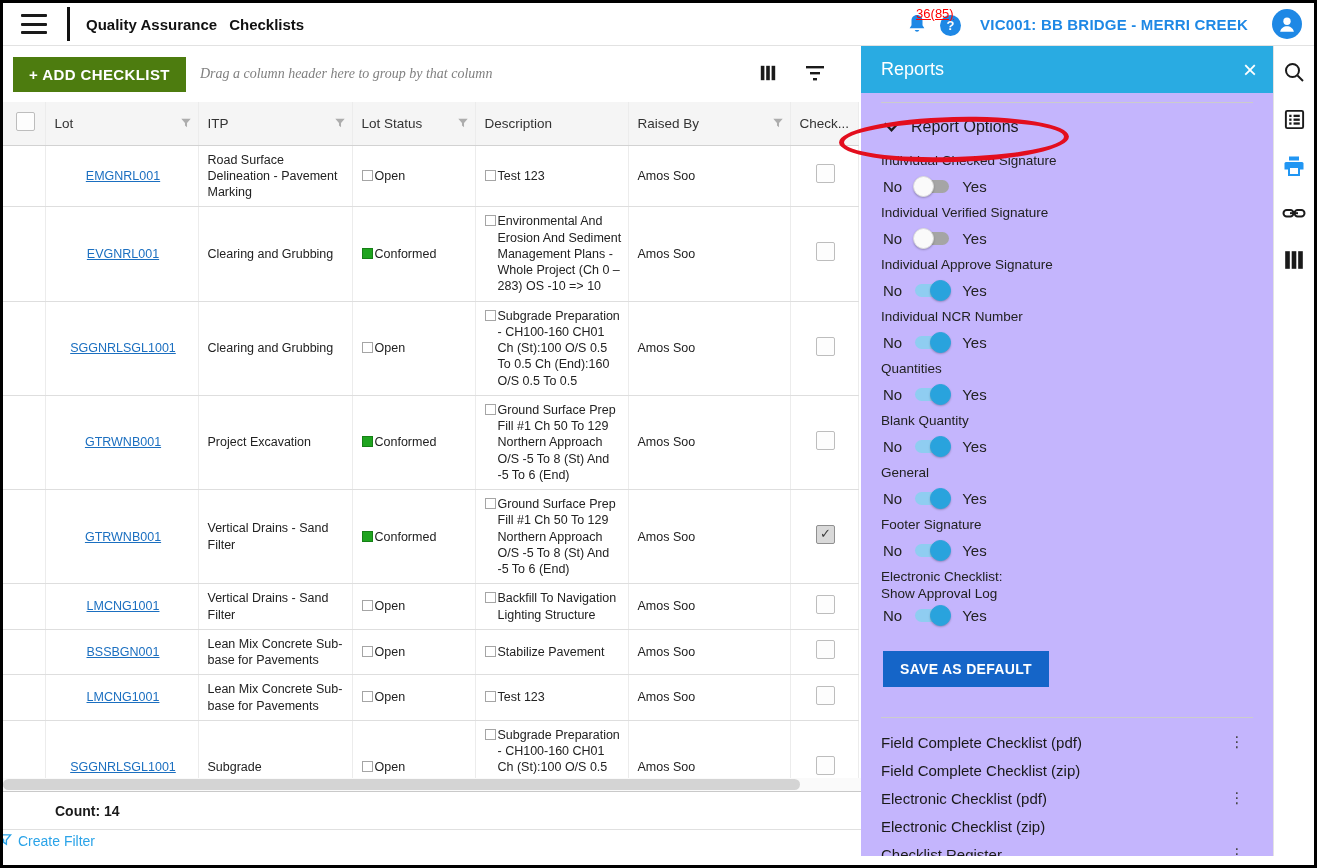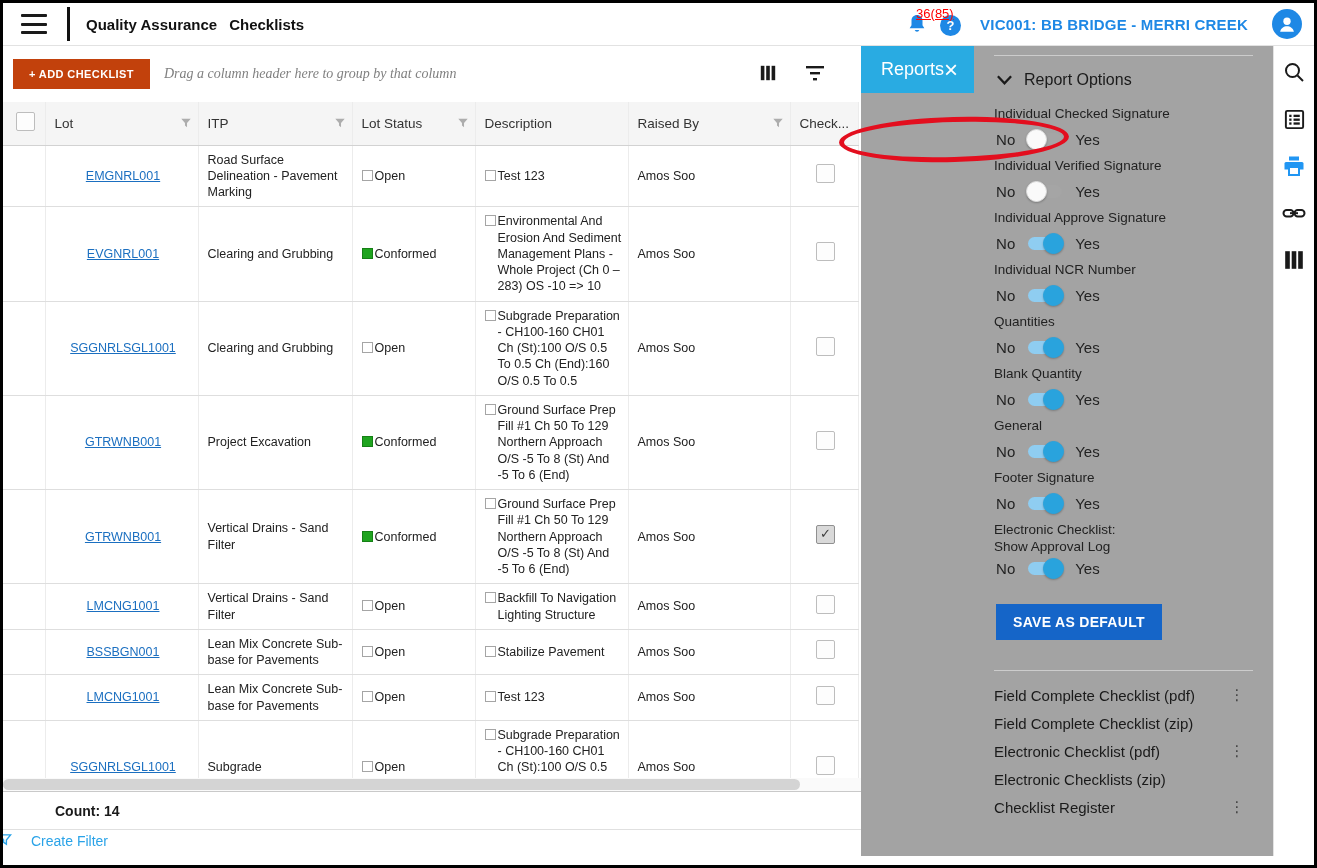--- a/index.html
+++ b/index.html
@@ -23,21 +23,21 @@
                  background:#1e88e5; color:#fff; font-size:13px; font-weight:700;
                  display:flex; align-items:center; justify-content:center; z-index:1; }
   .project { color:#1e88e5; font-weight:700; font-size:15px; letter-spacing:.2px; margin-right:14px; white-space:nowrap; }
   .avatar { width:30px; height:30px; border-radius:50%; background:#1e88e5; display:flex; align-items:center; justify-content:center; }
 
   
   .main { display:flex; height:810px; }
   .grid-area { width:858px; display:flex; flex-direction:column; background:#fff; }
 
   .toolbar { height:56px; display:flex; align-items:center; padding:0 10px; }
-  .btn-add { background:#c2410c; color:#fff; border:none; font-family:inherit; font-size:11px; font-weight:700;
+  .btn-add { background:#4d7c0f; color:#fff; border:none; font-family:inherit; font-size:15px; font-weight:700;
              letter-spacing:.4px; padding:9px 16px; cursor:pointer; white-space:nowrap; }
   .group-hint { font-style:italic; color:#808080; font-size:14px; margin-left:14px; flex:1; white-space:nowrap; overflow:hidden;font-family:Liberation Serif, serif; }
   .toolbar-icons { display:flex; gap:26px; margin-right:26px; }
   .ticon { width:20px; height:20px; cursor:pointer; }
 
   
   .viewport { height:676px; overflow:hidden; }
   table.grid { border-collapse:collapse; table-layout:fixed; width:855px; font-size:12.5px; color:#222; }
   .grid th, .grid td { border-right:1px solid #ececec; border-bottom:1px solid #dedede; vertical-align:middle; }
   .grid thead th { background:#f5f5f5; font-weight:400; color:#333; font-size:13.5px; text-align:left;
@@ -57,27 +57,27 @@
   .status-sq { display:inline-block; width:11px; height:11px; border:1px solid #a5a5a5; background:#fff;
                margin-right:2px; vertical-align:-1px; }
   .status-sq.conformed { background:#1fa41f; border-color:#168016; }
   .mini-box { display:inline-block; flex:none; width:11px; height:11px; border:1px solid #a5a5a5; background:#fff; margin:2px 2px 0 0; }
   td.c-desc .cellflex { display:flex; align-items:flex-start; }
 
   .hscroll { height:13px; background:#fafafa; position:relative; }
   .hscroll .thumb { position:absolute; left:0; top:1px; height:11px; width:797px; background:#d4d4d4; border-radius:6px; cursor:pointer; }
   .count-row { height:38px; border-top:1px solid #c9c9c9; display:flex; align-items:center;
                padding-left:52px; font-weight:700; font-size:14px; color:#1a1a1a; background:#fff; }
-  .filter-row { height:23px; border-top:1px solid #e0e0e0; display:flex; align-items:center; gap:19px;
+  .filter-row { height:23px; border-top:1px solid #e0e0e0; display:flex; align-items:center; gap:6px;
                 padding-left:0; color:#2aa3e8; font-size:14px; background:#fff; }
   .filter-row .cf-icon { margin-left:-5px; }
   .filter-row a { color:#2aa3e8; text-decoration:none; cursor:pointer; }
 
   
-  .reports { width:412px; display:flex; flex-direction:row; background:#a3a3a3; }
+  .reports { width:412px; display:flex; flex-direction:column; background:#c4b5fd; }
   .reports-header { height:47px; background:#29abe2; color:#fff; display:flex; align-items:center;
                     padding:0 16px 0 20px; flex:none; }
   .reports-title { font-size:18px; font-weight:400; flex:1; }
   .close-x { font-size:24px; line-height:1; cursor:pointer; font-weight:400; }
   .reports-body { flex:1; overflow:hidden; padding:0 18px 0 20px; }
   .pdivider { border:none; border-top:1px solid #ccc; margin:9px 2px 0 0; }
   .section-row { display:flex; align-items:center; gap:11px; margin:15px 0 12px 2px; cursor:pointer; }
   .section-label { font-size:16px; color:#1a1a1a; }
   .opt-label { font-size:13.5px; color:#222; min-height:25px; line-height:25px; white-space:pre-line; }
   .opt-label.two-line { line-height:17px; padding-top:4px; }
@@ -507,21 +507,21 @@
     <span class="report-link">Field Complete Checklist (zip)</span>
     <span class="kebab hidden">⋮</span>
   </div>
 
   <div class="report-link-row">
     <span class="report-link">Electronic Checklist (pdf)</span>
     <span class="kebab">⋮</span>
   </div>
 
   <div class="report-link-row">
-    <span class="report-link">Electronic Checklists (zip)</span>
+    <span class="report-link">Electronic Checklist (zip)</span>
     <span class="kebab hidden">⋮</span>
   </div>
 
   <div class="report-link-row">
     <span class="report-link">Checklist Register</span>
     <span class="kebab">⋮</span>
   </div>
 </div>
       </div>
     </aside>

